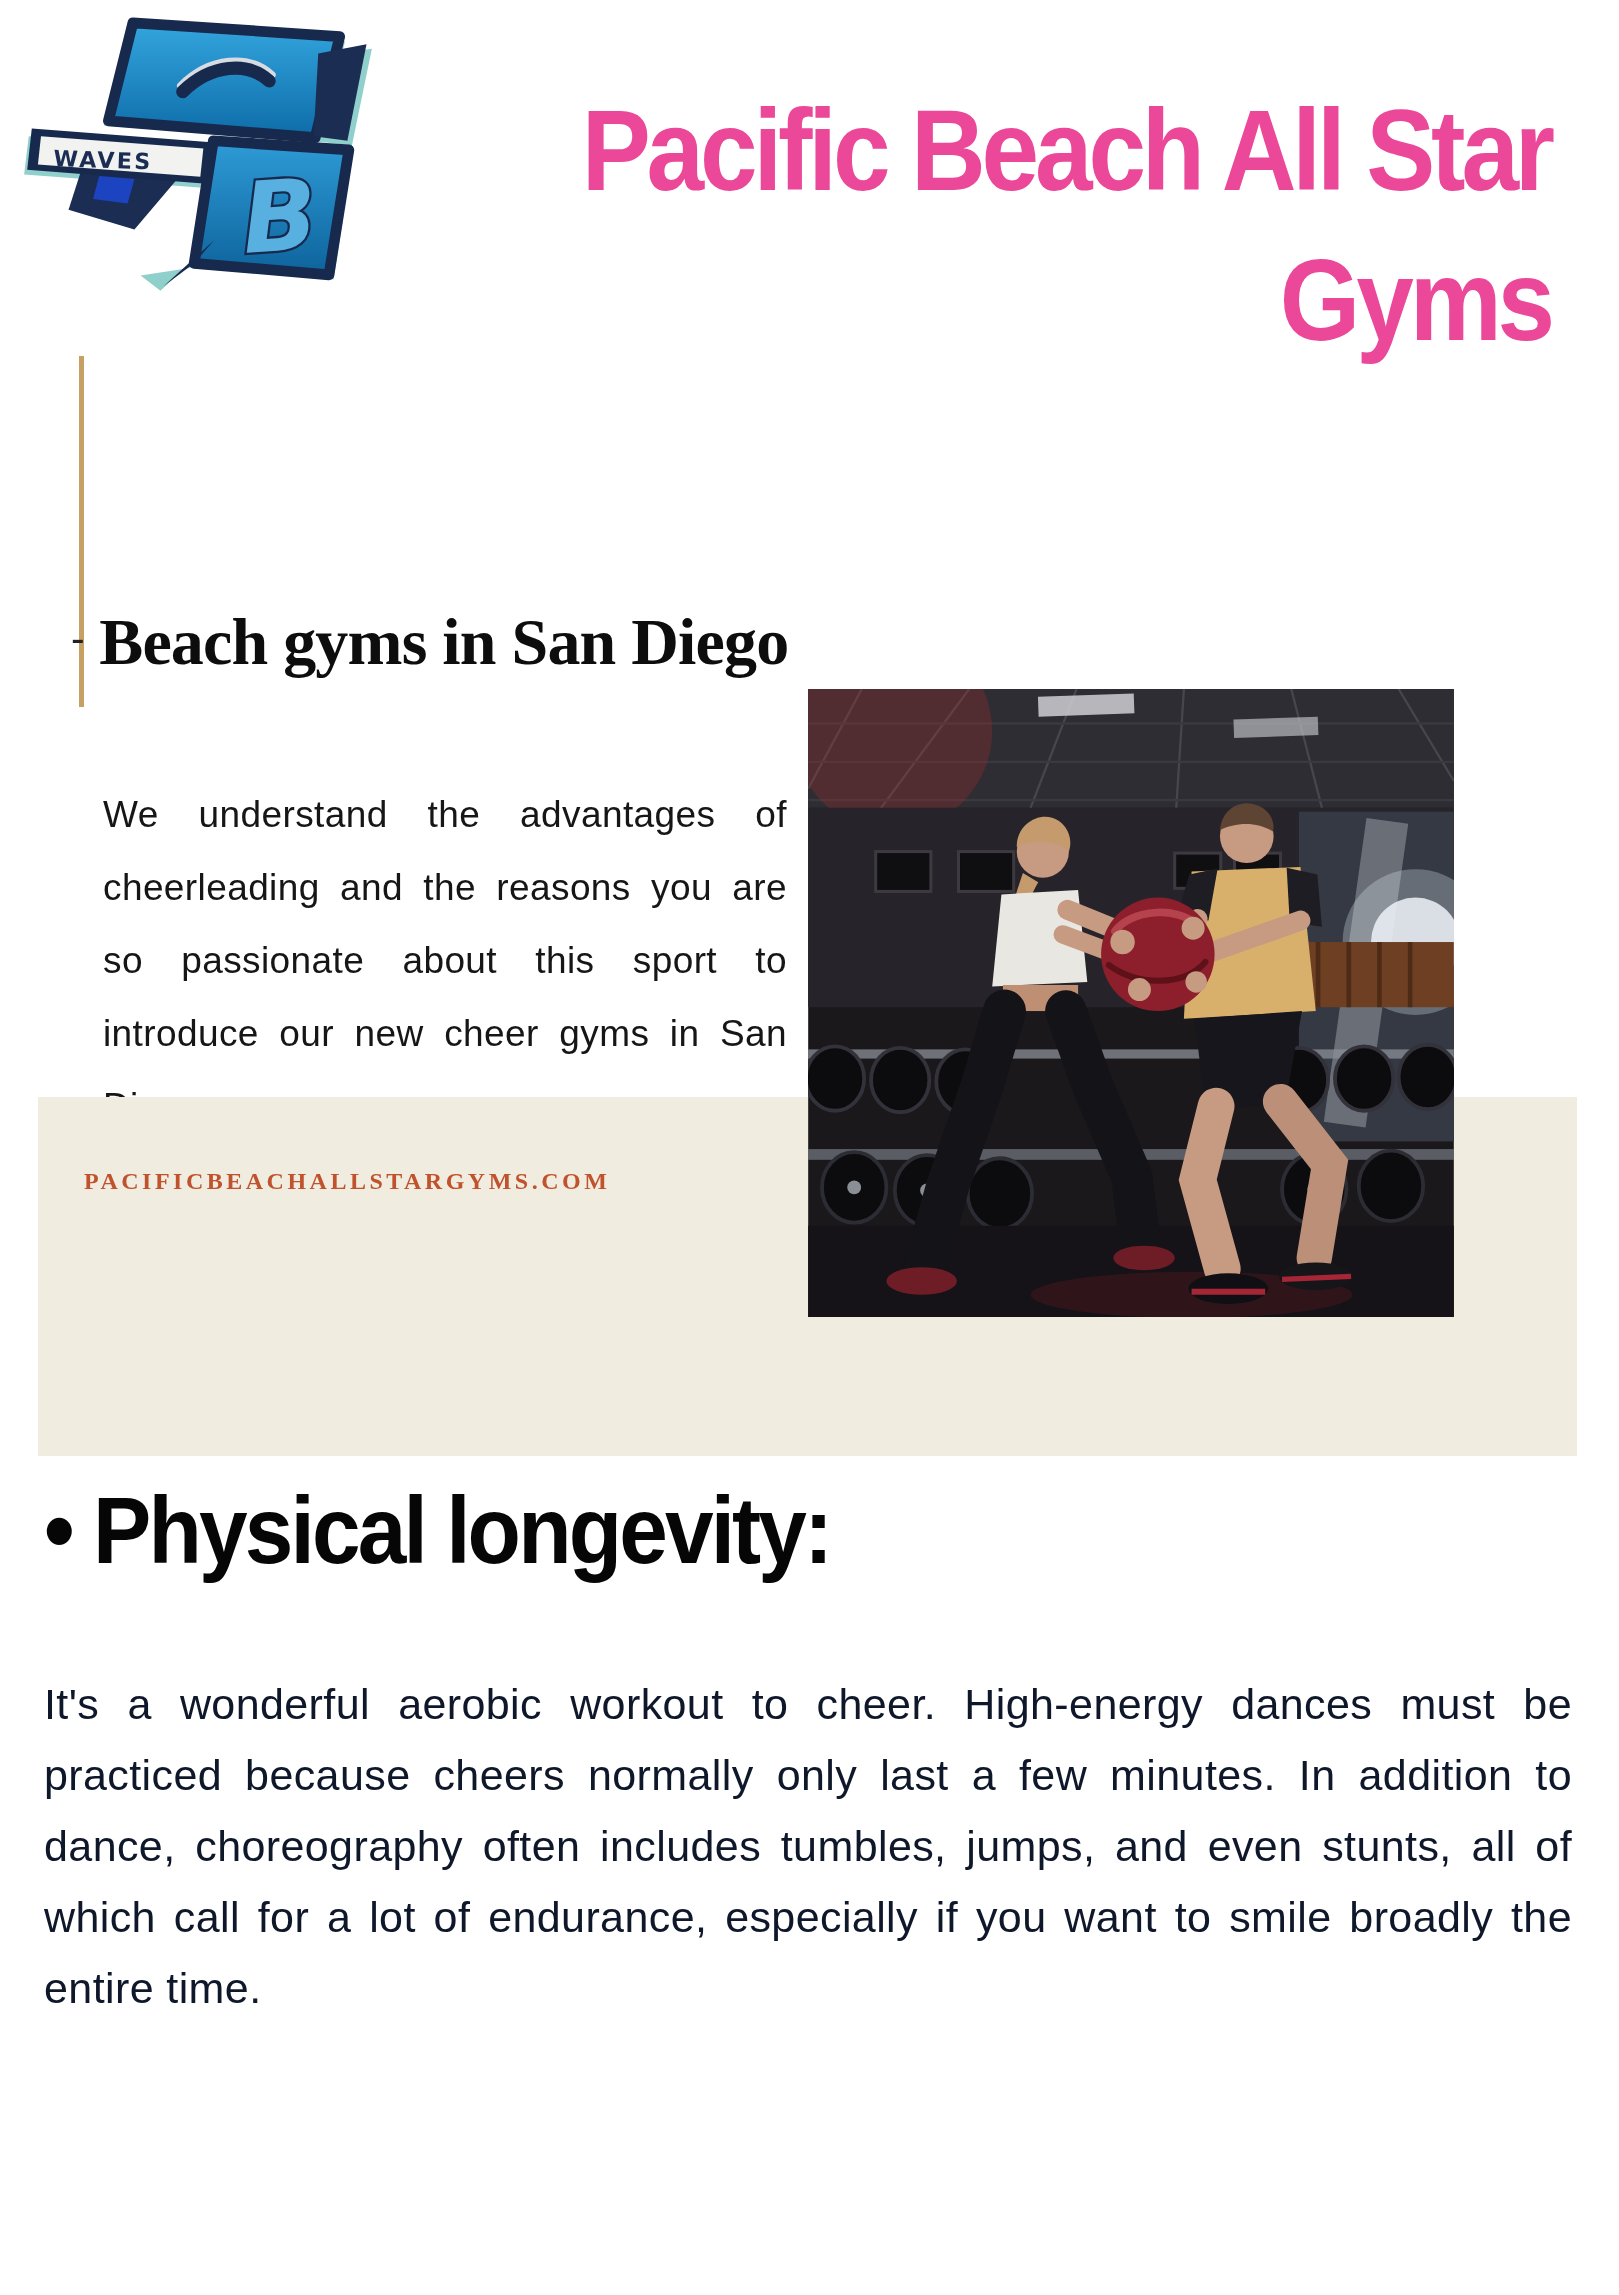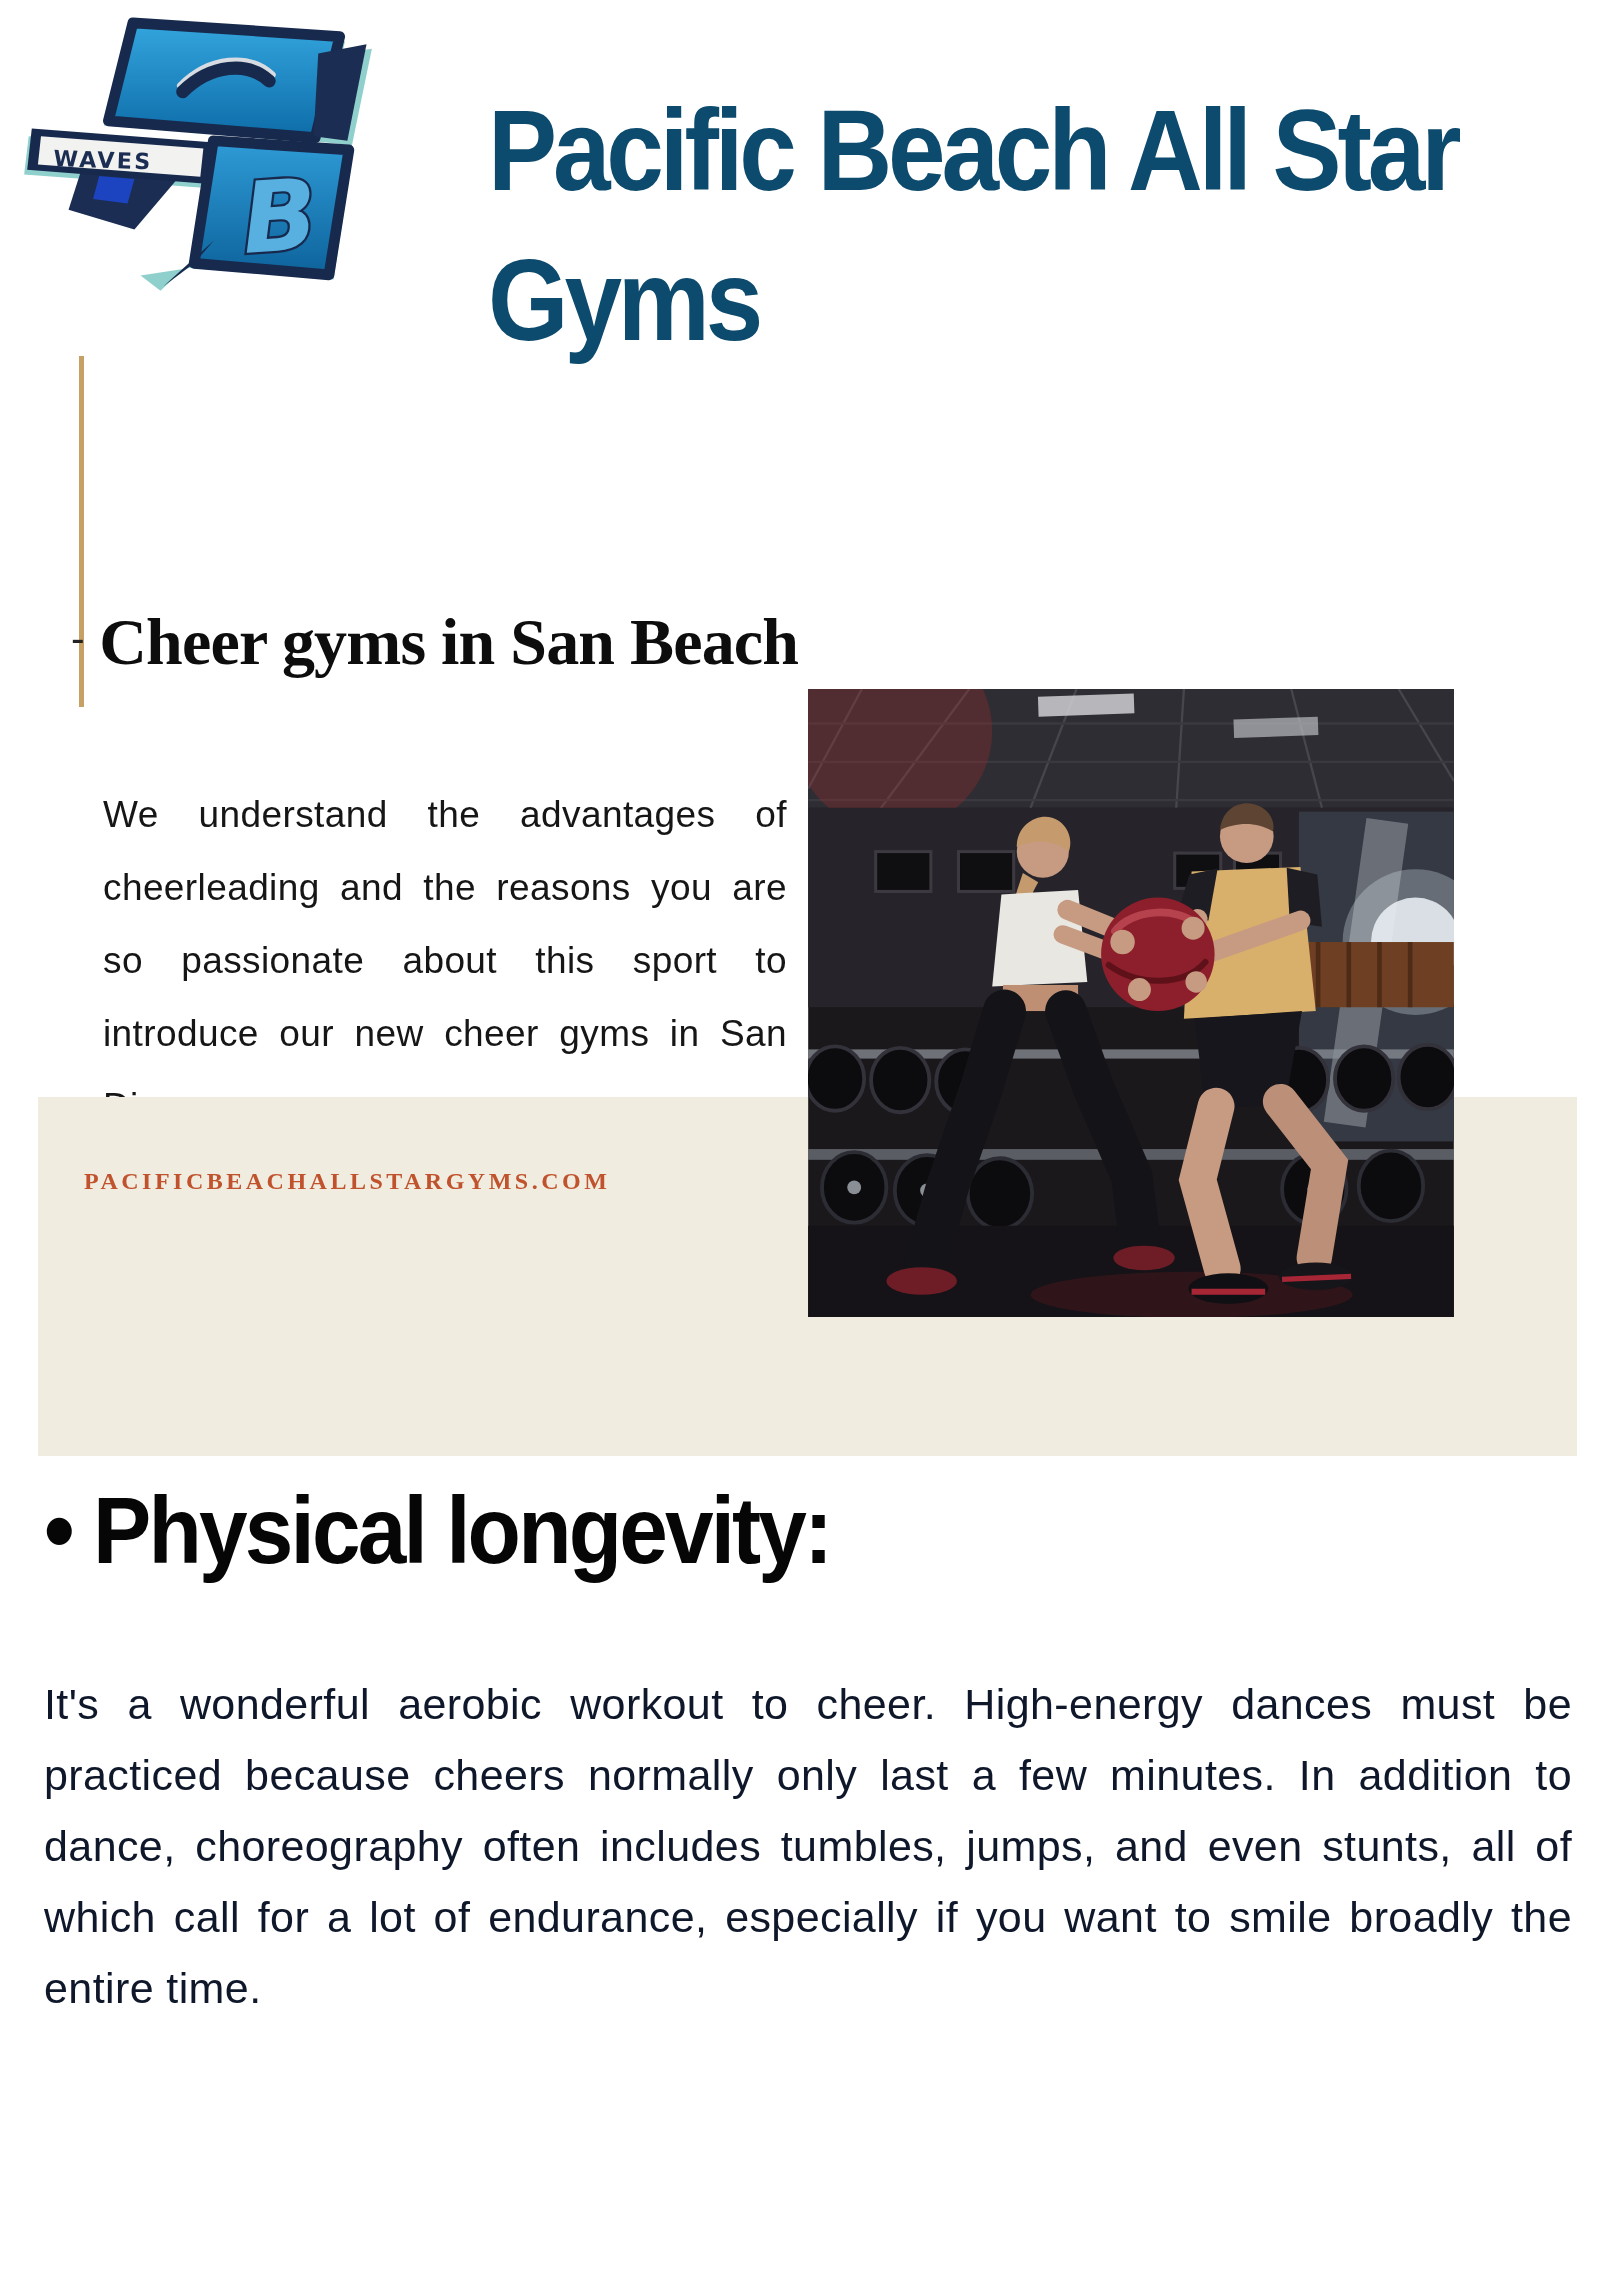--- a/index.html
+++ b/index.html
@@ -19,22 +19,22 @@
     top: 9.2px;
     width: 360px;
     height: 288px;
   }
 
   .title-block {
     position: absolute;
     left: 429px;
     top: 75px;
     width: 1181px;
-    text-align: left;
-    color: #0c4a6e;
+    text-align: right;
+    color: #ec4899;
   }
   .title-line {
     display: block;
     font-weight: 700;
     font-size: 115px;
     line-height: 150px;
     letter-spacing: -4.6px;
     white-space: nowrap;
     transform: scaleX(0.9);
     transform-origin: center;
@@ -187,21 +187,21 @@
 </div>
 
 <div class="title-block">
   <span class="title-line">Pacific Beach All Star</span>
   <span class="title-line">Gyms</span>
 </div>
 
 <div class="vline"></div>
 
 <div class="cheer-heading">
-  <span class="cheer-dash">-</span><span>Cheer gyms in San Beach</span>
+  <span class="cheer-dash">-</span><span>Beach gyms in San Diego</span>
 </div>
 
 <p class="intro-para">We understand the advantages of cheerleading and the reasons you are so passionate about this sport to introduce our new cheer gyms in San Diego.</p>
 
 <div class="band">
   <div class="website">PACIFICBEACHALLSTARGYMS.COM</div>
 </div>
 
 <div class="photo">
   <svg width="646" height="628" viewBox="0 0 842 819" xmlns="http://www.w3.org/2000/svg">

